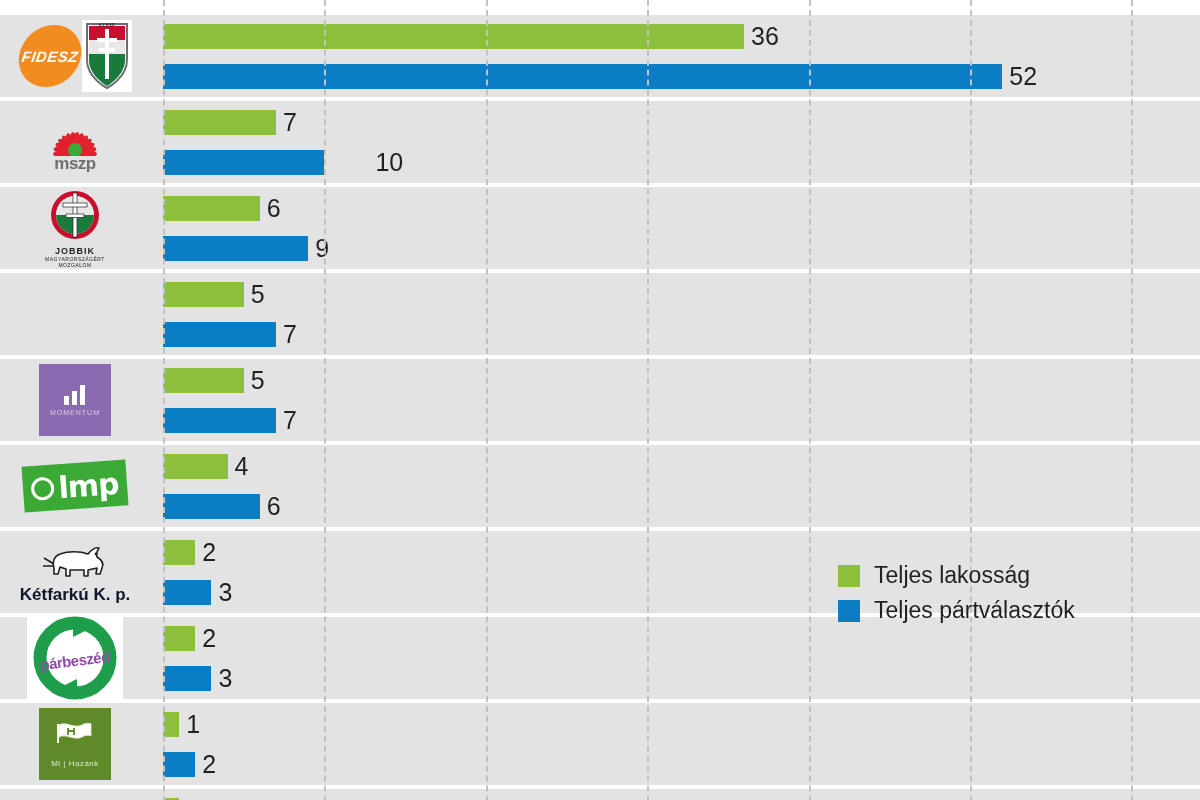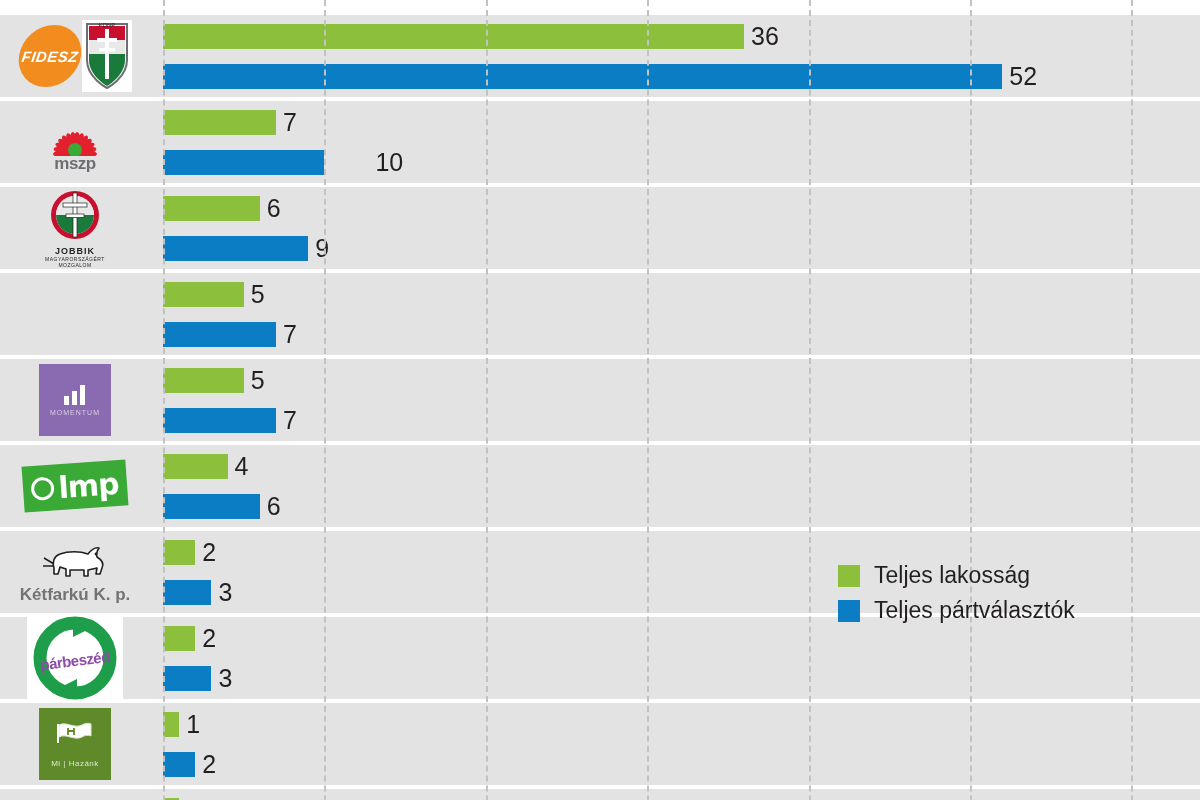--- a/index.html
+++ b/index.html
@@ -132,21 +132,21 @@
   .lmp-text{
     color:#ffffff;font-size:30px;font-weight:bold;letter-spacing:-1px;
     font-family:"DejaVu Sans", sans-serif;
   }
   .lmp-dot{
     width:17px;height:17px;border-radius:50%;
     border:3px solid #ffffff;margin-right:4px;flex:0 0 auto;
   }
 
   .kutya-wrap{width:118px;text-align:center;}
-  .kutya-name{font-size:17px;font-weight:bold;color:#737373;margin-top:1px;}
+  .kutya-name{font-size:17px;font-weight:bold;color:#0f172a;margin-top:1px;}
 
   .parb-box{
     width:96px;height:88px;background:#ffffff;
     position:relative;display:flex;align-items:center;justify-content:center;
   }
   .parb-text{
     position:absolute;left:0;right:0;top:38px;
     text-align:center;font-size:15px;font-weight:bold;
     color:#8e4ca5;transform:rotate(-7deg);
     letter-spacing:-.5px;

